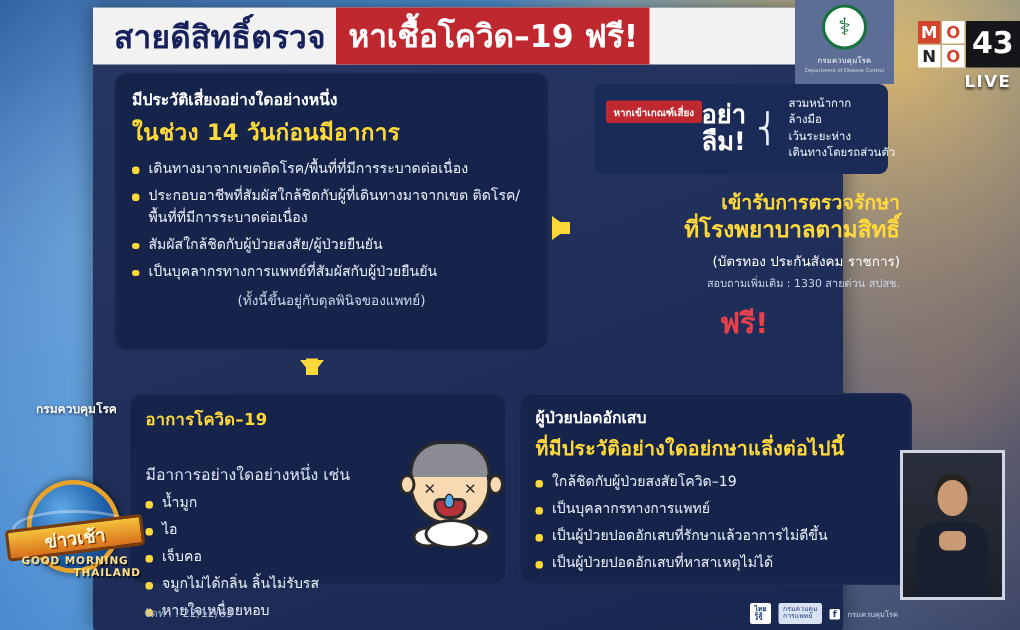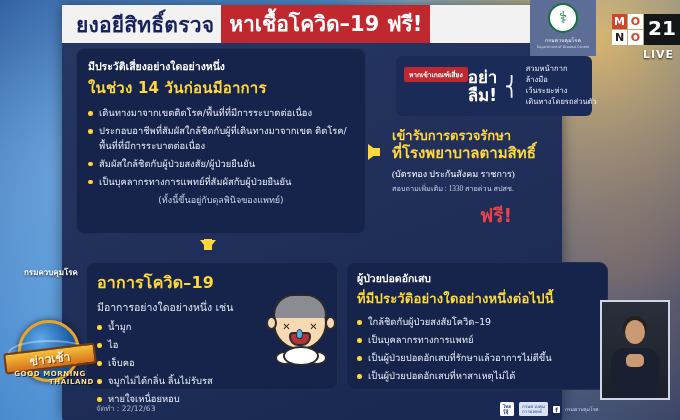--- a/index.html
+++ b/index.html
@@ -126,21 +126,21 @@
   .forget-left{display:flex;align-items:flex-start;}
   .tag-risk{
     background:#c0282f;color:#fff;font-size:6.6px;font-weight:bold;
     padding:2px 5px;border-radius:2px;white-space:nowrap;
   }
   .forget-big{ color:#ffffff;font-size:17px;font-weight:bold;line-height:1.05;margin-top:2px; }
   .brace{ color:#e8edf7; font-size:19px; line-height:1; }
   .forget-list{ }
   .forget-list div{ color:#eef2fa; font-size:7.6px; line-height:1.42; white-space:nowrap; }
 
-  .hosp{ position:absolute; left:392px; top:128px; width:208px; text-align:left;font-family:Liberation Serif, serif; }
+  .hosp{ position:absolute; left:392px; top:128px; width:208px; text-align:right; }
   .hosp .l1{ color:#ffd83b; font-size:13px; font-weight:bold; line-height:1.25; }
   .hosp .l2{ color:#ffd83b; font-size:15px; font-weight:bold; line-height:1.3; }
   .hosp .l3{ color:#ffffff; font-size:9px; margin-top:3px; }
   .hosp .l4{ color:#c9d3e7; font-size:7.3px; margin-top:2px; }
   .free{ position:absolute; left:392px; top:200px; width:208px; text-align:center;
          color:#e8414a; font-size:19px; font-weight:bold; }
 
   
   .arrow-right{
     position:absolute; left:368px; top:144px;
@@ -285,38 +285,38 @@
   .fl-txt{ color:#cfd9ec;font-size:5px; }
 </style>
 </head>
 <body>
 
 <div id="stage">
 
   <div class="info-card"></div>
 
   <div class="head-bar">
-    <span class="head-title">ยงอยีสิทธิ์ตรวจ</span>
+    <span class="head-title">สายดีสิทธิ์ตรวจ</span>
     <span class="head-hl">หาเชื้อโควิด–19 ฟรี!</span>
   </div>
 
   <div class="moph">
     <div class="moph-seal">⚕</div>
     <div class="moph-t1">กรมควบคุมโรค</div>
     <div class="moph-t2">Department of Disease Control</div>
   </div>
 
   <div class="mono">
     <div class="mono-grid">
       <div class="mc m">M</div>
       <div class="mc o1">O</div>
       <div class="mc n">N</div>
       <div class="mc o2">O</div>
     </div>
-    <div class="mono-29">21</div>
+    <div class="mono-29">43</div>
   </div>
   <div class="live">LIVE</div>
 
   <div class="panel p-risk">
     <div class="t-sub">มีประวัติเสี่ยงอย่างใดอย่างหนึ่ง</div>
     <div class="t-main">ในช่วง 14 วันก่อนมีอาการ</div>
     <ul class="bul">
       <li>เดินทางมาจากเขตติดโรค/พื้นที่ที่มีการระบาดต่อเนื่อง</li>
       <li>ประกอบอาชีพที่สัมผัสใกล้ชิดกับผู้ที่เดินทางมาจากเขต ติดโรค/พื้นที่ที่มีการระบาดต่อเนื่อง</li>
       <li>สัมผัสใกล้ชิดกับผู้ป่วยสงสัย/ผู้ป่วยยืนยัน</li>
@@ -345,21 +345,21 @@
     <div class="l1">เข้ารับการตรวจรักษา</div>
     <div class="l2">ที่โรงพยาบาลตามสิทธิ์</div>
     <div class="l3">(บัตรทอง ประกันสังคม ราชการ)</div>
     <div class="l4">สอบถามเพิ่มเติม : 1330 สายด่วน สปสช.</div>
   </div>
   <div class="free">ฟรี!</div>
 
   <div class="arrow-down"></div>
 
   <div class="panel p-sym">
-    <div class="t-main" style="font-size:16px;margin-bottom:4px;">อาการโควิด–19</div>
+    <div class="t-main" style="font-size:11px;margin-bottom:20px;">อาการโควิด–19</div>
     <div class="t-sub" style="font-weight:normal;color:#dbe3f2;margin-bottom:4px;">มีอาการอย่างใดอย่างหนึ่ง เช่น</div>
     <ul class="bul">
       <li>น้ำมูก</li>
       <li>ไอ</li>
       <li>เจ็บคอ</li>
       <li>จมูกไม่ได้กลิ่น ลิ้นไม่รับรส</li>
       <li>หายใจเหนื่อยหอบ</li>
     </ul>
   </div>
 
@@ -372,21 +372,21 @@
     <div class="eye r">✕</div>
     <div class="mouth"></div>
     <div class="drop"></div>
     <div class="puff2"></div>
     <div class="puff3"></div>
     <div class="puff"></div>
   </div>
 
   <div class="panel p-pneu">
     <div class="t-sub">ผู้ป่วยปอดอักเสบ</div>
-    <div class="t-main" style="font-size:13px;">ที่มีประวัติอย่างใดอย่างหนึ่งต่อไปนี้</div>
+    <div class="t-main" style="font-size:13px;">ที่มีประวัติอย่างใดอย่กษาแลึ่งต่อไปนี้</div>
     <ul class="bul">
       <li>ใกล้ชิดกับผู้ป่วยสงสัยโควิด–19</li>
       <li>เป็นบุคลากรทางการแพทย์</li>
       <li>เป็นผู้ป่วยปอดอักเสบที่รักษาแล้วอาการไม่ดีขึ้น</li>
       <li>เป็นผู้ป่วยปอดอักเสบที่หาสาเหตุไม่ได้</li>
     </ul>
   </div>
 
   <div class="dept-tag">กรมควบคุมโรค</div>
 

